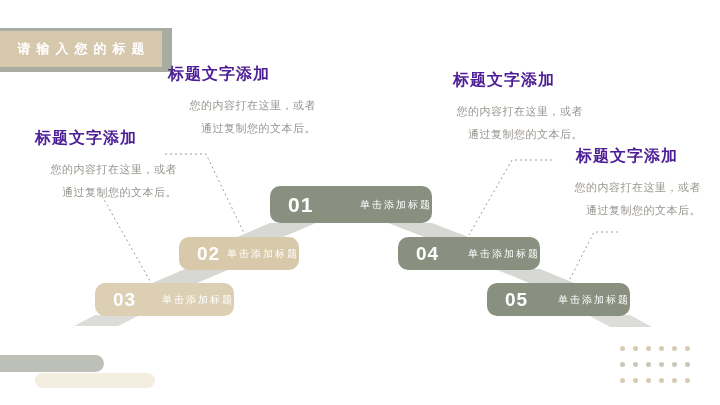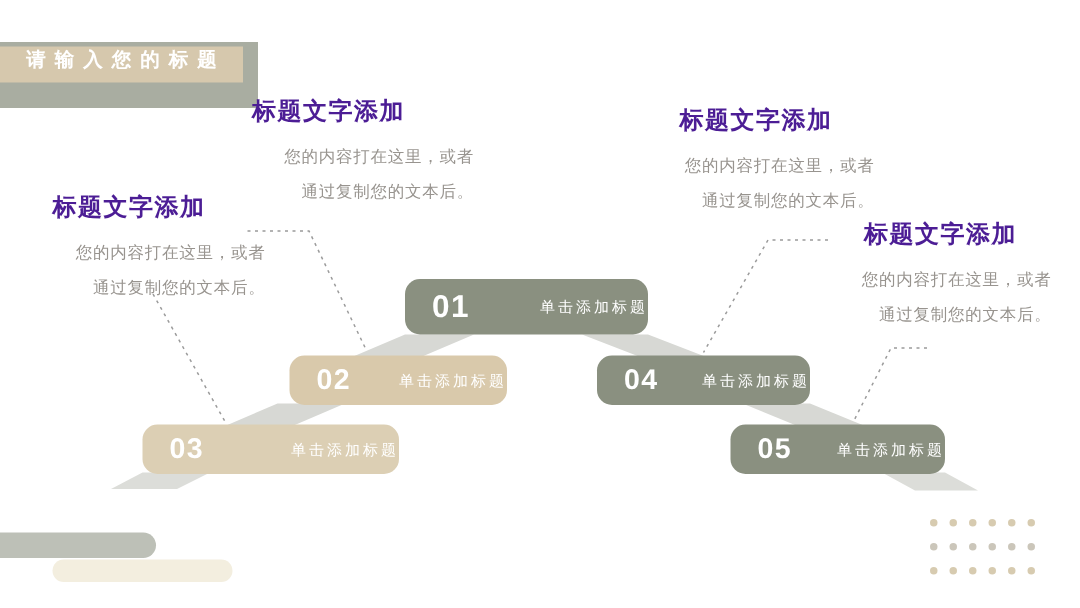--- a/index.html
+++ b/index.html
@@ -5,22 +5,22 @@
   html,body { margin:0; padding:0; background:#ffffff; }
   .stage {
     position:relative; width:720px; height:405px; background:#ffffff;
     overflow:hidden; font-family:"Liberation Sans", sans-serif;
   }
 
   
   .banner { position:absolute; left:0; top:28px; width:172px; height:44px; z-index:2; }
   .banner-back { position:absolute; left:0; top:0; width:100%; height:100%; background:#a9ada1; }
   .banner-front {
-    position:absolute; left:0; top:3px; width:162px; height:24px; background:#d6c8ad;
-    display:flex; align-items:flex-start; justify-content:center;
+    position:absolute; left:0; top:3px; width:162px; height:36px; background:#d6c8ad;
+    display:flex; align-items:center; justify-content:center;
   }
   .banner-front span {
     color:#ffffff; font-size:13px; font-weight:bold; letter-spacing:6px; padding-left:6px;
     font-family:"Liberation Serif", serif;
   }
 
   
   .block { position:absolute; z-index:2; }
   .block h3 { margin:0 0 9px 0; font-size:16px; color:#4c1d95; letter-spacing:1px; }
   .block p  { margin:0; font-size:11px; color:#98948f; line-height:23px; letter-spacing:0.5px;text-align:right; }
@@ -28,22 +28,22 @@
   .b2 { left:168px; top:64px;  width:148px; text-align:left; }
   .b3 { left:425px; top:70px;  width:158px; text-align:center; }
   .b4 { left:553px; top:146px; width:148px; text-align:center; }
 
   
   .step { position:absolute; display:flex; align-items:center; color:#ffffff; z-index:3;border-radius:10px; }
   .step .num { font-size:19px; font-weight:bold; padding-left:18px; letter-spacing:1px; }
   .step .lbl { flex:1; text-align:right; font-size:10px; letter-spacing:2px; }
   .s1 { left:270px; top:186px; width:162px; height:37px; background:#8a9080; }
   .s1 .num { font-size:21px; }
-  .s2 { left:193px; top:237px; width:145px; height:33px; background:#d9c9ab; }
-  .s3 { left:95px;  top:283px; width:171px; height:33px; background:#dccfb4; }
+  .s2 { left:179px; top:237px; width:120px; height:33px; background:#d9c9ab; }
+  .s3 { left:95px;  top:283px; width:139px; height:33px; background:#dccfb4; }
   .s4 { left:398px; top:237px; width:142px; height:33px; background:#8a9080; }
   .s5 { left:487px; top:283px; width:143px; height:33px; background:#8a9080;gap:25px; }
 
   
   .overlay { position:absolute; left:0; top:0; width:720px; height:405px; z-index:1; }
 
   
   .pill-gray {
     position:absolute; left:-18px; top:355px; width:122px; height:17px;
     background:#bdc0b7; border-radius:9px; z-index:2;

